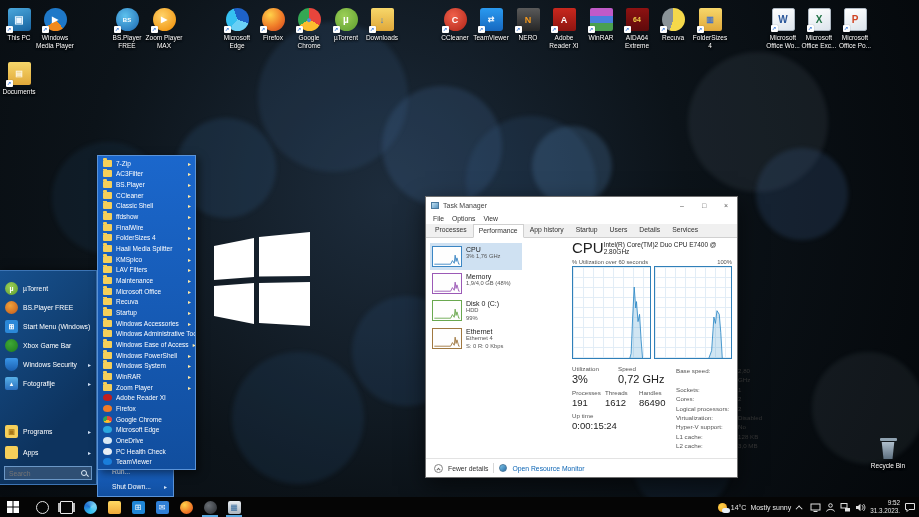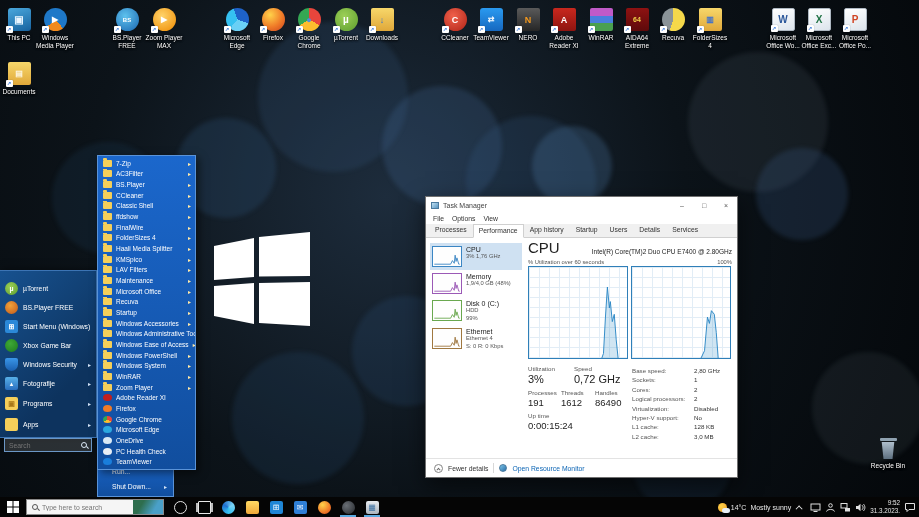--- a/index.html
+++ b/index.html
@@ -38,21 +38,21 @@
   .dlabel { margin-top:3px; font-size:6.5px; line-height:1.2; color:#fff;
     text-shadow:0 1px 2px #000, 0 0 3px #000; word-wrap:break-word; }
 
   
   .rbin-wrap { position:absolute; left:868px; top:438px; width:40px; text-align:center; z-index:2; }
   .rbin { width:15px; height:17px; margin:0 auto;
     background:linear-gradient(180deg,#aebecb,#5e7080); clip-path:polygon(8% 0,92% 0,80% 100%,20% 100%); }
   .rbin-lid { width:17px; height:3px; margin:0 auto 1px; background:#8fa2b0; border-radius:1px; }
 
   
-  .smenu { position:absolute; left:0; top:270px; width:97px; height:168px; z-index:6;
+  .smenu { position:absolute; left:0; top:270px; width:97px; height:215px; z-index:6;
     background:linear-gradient(135deg,#17518f,#0d335e 70%); border:1px solid #3c74b4; border-left:none;
     display:flex; flex-direction:column; padding-top:8px; box-shadow:2px 0 8px rgba(0,0,0,.5); }
   .smi { display:flex; align-items:center; height:19px; flex:none; padding:0 5px; gap:5px;
     color:#fff; font-size:6.8px; white-space:nowrap; }
   .smi .ic { width:13px; height:13px; flex:none; display:flex; align-items:center;
     justify-content:center; font-size:7px; font-weight:bold; color:#fff; }
   .smi .arw { margin-left:auto; font-size:6px; color:#cfe0f5; }
   .smenu-spacer { flex:1; }
   .smi.big { height:21px; }
   .smenu-search { flex:none; margin:3px 4px 4px; height:14px; background:rgba(255,255,255,.14);
@@ -95,21 +95,21 @@
   .tm-ctl { width:22px; display:flex; align-items:center; justify-content:center;
     font-size:7px; color:#555; }
   .tm-menubar { height:11px; display:flex; align-items:center; padding-left:3px; flex:none; }
   .tm-menu-item { font-size:6.8px; color:#333; padding:0 4px; }
   .tm-tabs { height:14px; background:#f0f0f0; border-bottom:1px solid #d0d0d0;
     display:flex; align-items:flex-end; padding-left:3px; flex:none; }
   .tm-tab { font-size:6.8px; color:#333; padding:2px 5px; line-height:1.2;
     border:1px solid transparent; }
   .tm-tab.active { background:#fff; border-color:#d0d0d0; border-bottom-color:#fff;
     margin-bottom:-1px; }
-  .tm-body { flex:1; display:flex; min-height:0; }
+  .tm-body { flex:1; display:flex; min-height:0;gap:44px; }
   .tm-side { width:98px; flex:none; padding:5px 0 0 4px; }
   .tm-side-item { display:flex; gap:4px; padding:3px 2px; margin-right:2px; align-items:flex-start; }
   .tm-side-item.selected { background:#cfe1f2; }
   .tm-thumb { width:30px; height:21px; flex:none; border:1px solid currentColor; background:#fefefe; }
   .tm-side-title { font-size:7px; color:#222; }
   .tm-side-sub { font-size:5.8px; color:#555; line-height:1.3; }
   .tm-main { flex:1; padding:2px 5px 0 4px; min-width:0; }
   .tm-cpuhead { display:flex; justify-content:space-between; align-items:flex-end; }
   .tm-cpu-h { font-size:15px; color:#222; line-height:1; }
   .tm-dev { font-size:6.5px; color:#222; }
@@ -766,25 +766,20 @@
 
   <div class="taskbar">
     <div class="tb-start">
       <svg width="12" height="12" viewBox="0 0 12 12">
         <rect x="0" y="0" width="5.5" height="5.5" fill="#fff"></rect>
         <rect x="6.5" y="0" width="5.5" height="5.5" fill="#fff"></rect>
         <rect x="0" y="6.5" width="5.5" height="5.5" fill="#fff"></rect>
         <rect x="6.5" y="6.5" width="5.5" height="5.5" fill="#fff"></rect>
       </svg>
     </div>
-    <div class="tb-search">
-      <span class="mag"></span>
-      <input placeholder="Type here to search" style="">
-      <span class="tb-search-img"></span>
-    </div>
     <div class="tb-icons">
 
         <span class="tb-icon">
           <span class="tb-glyph" style="background: transparent; border-radius: 50%; border: 1px solid rgb(228, 228, 228);"></span>
         </span>
 
         <span class="tb-icon">
           <span class="tb-glyph" style="background: transparent; border-radius: 1px; border: 1px solid rgb(232, 232, 232); box-shadow: rgb(188, 188, 188) -4px 0px 0px -2px, rgb(188, 188, 188) 4px 0px 0px -2px;"></span>
         </span>
 

